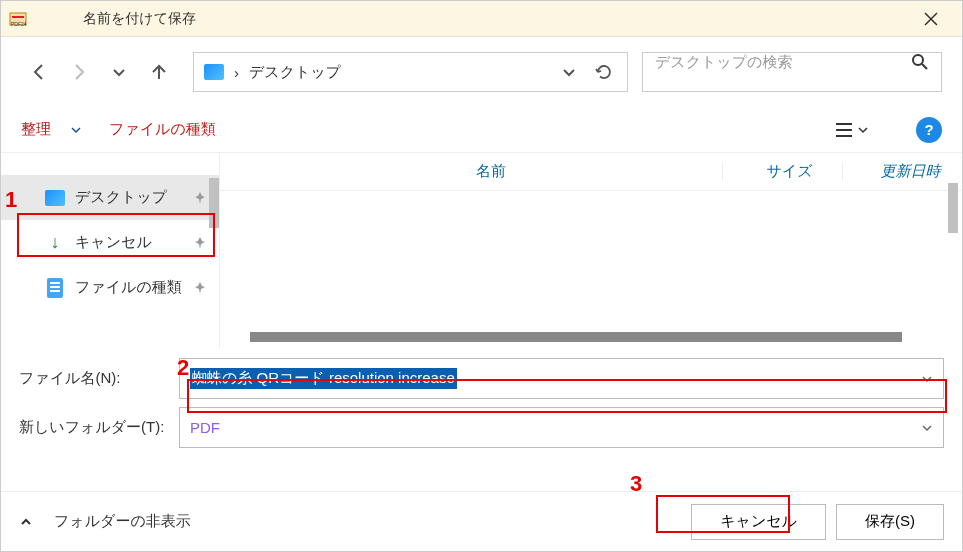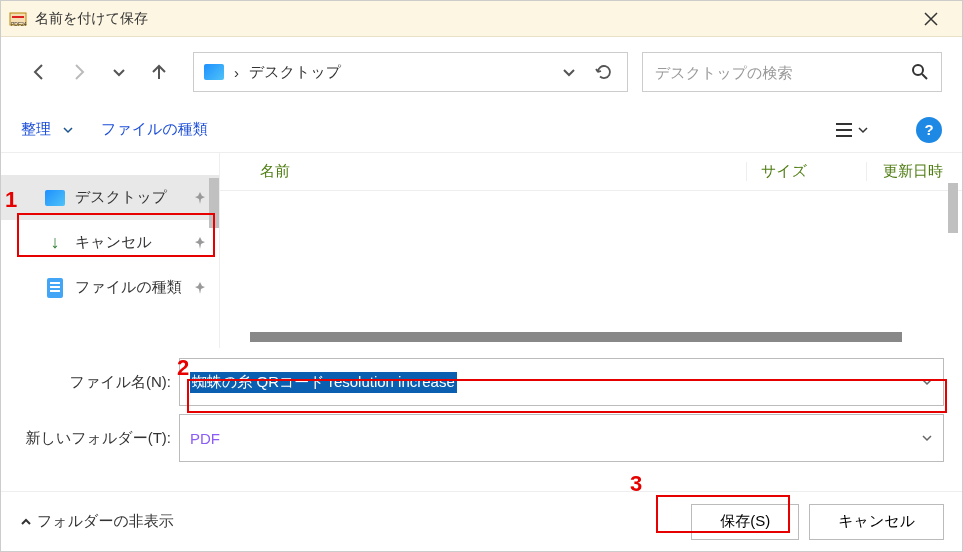--- a/index.html
+++ b/index.html
@@ -1,74 +1,74 @@
 <!DOCTYPE html>
 <html><head>
 <meta charset="utf-8">
 <style>
 * { margin: 0; padding: 0; box-sizing: border-box; font-family: "Yu Gothic UI", "Meiryo", sans-serif; }
 body { width: 963px; height: 552px; background: #fff; position: relative; border: 1px solid #ccc; overflow: hidden; }
 
 .titlebar { height: 36px; background: #fdf6e3; display: flex; align-items: center; padding: 0 8px; border-bottom: 1px solid #e8e0c8; }
 .titlebar .app-icon { width: 18px; height: 18px; margin-right: 8px; }
-.titlebar .title { font-size: 14px; color: #333; flex: 1; }
+.titlebar .title { font-size: 14px; color: #333; flex: 1; margin-left: 48px; }
 .titlebar .close { width: 46px; height: 36px; display: flex; align-items: center; justify-content: center; cursor: pointer; }
 
 .navbar { height: 70px; display: flex; align-items: center; padding: 0 20px; gap: 4px; }
 .nav-btn { width: 36px; height: 36px; display: flex; align-items: center; justify-content: center; cursor: pointer; color: #555; }
 .nav-btn.disabled { color: #bbb; }
 .addressbar { flex: 1; height: 40px; border: 1px solid #ccc; display: flex; align-items: center; padding: 0 10px; margin-left: 12px; gap: 10px; }
 .addressbar .folder-ico { width: 20px; height: 16px; background: linear-gradient(135deg, #1e90ff, #4fc3f7); border-radius: 2px; }
 .addressbar .crumb { font-size: 15px; color: #333; }
 .addressbar .spacer { flex: 1; }
 .addressbar .chev, .addressbar .refresh { cursor: pointer; color: #555; padding: 4px; }
-.searchbox { width: 300px; height: 40px; border: 1px solid #ccc; display: flex; align-items: center; padding: 0 12px; margin-left: 10px; gap: 14px; }
+.searchbox { width: 300px; height: 40px; border: 1px solid #ccc; display: flex; align-items: flex-start; padding: 0 12px; margin-left: 10px; gap: 14px; }
 .searchbox input { flex: 1; border: none; outline: none; font-size: 15px; color: #333; }
 .searchbox input::placeholder { color: #999; }
 .searchbox .sicon { color: #555; }
 
 .toolbar { height: 46px; display: flex; align-items: center; padding: 0 20px; gap: 28px; border-bottom: 1px solid #eee; }
-.toolbar .titem { font-size: 15px; color: #1d4ed8; cursor: pointer; display: flex; align-items: center; gap: 12px; text-align: center; }
+.toolbar .titem { font-size: 15px; color: #b91c1c; cursor: pointer; display: flex; align-items: center; gap: 20px; text-align: center; }
 .toolbar .tspacer { flex: 1; }
 .toolbar .view-btn { display: flex; align-items: center; gap: 4px; color: #333; cursor: pointer; padding: 4px 8px; }
 .toolbar .help-btn { width: 26px; height: 26px; border-radius: 50%; background: #1e88e5; color: #fff; display: flex; align-items: center; justify-content: center; font-size: 15px; font-weight: bold; cursor: pointer; margin-left: 12px; }
 
 .main { display: flex; height: 195px; }
 .sidebar { width: 218px; position: relative; padding-top: 22px; }
 .side-item { height: 45px; display: flex; align-items: center; padding: 0 14px 0 44px; font-size: 15px; color: #333; cursor: pointer; position: relative; }
 .side-item.selected { background: #e8e8e8; }
 .side-item .sico { width: 20px; height: 16px; margin-right: 10px; display: flex; align-items: center; justify-content: center; }
 .side-item .pin { position: absolute; right: 12px; color: #888; }
 .side-item .folder-blue { width: 20px; height: 16px; background: linear-gradient(135deg, #1e90ff, #4fc3f7); border-radius: 2px; }
 .side-item .dl-arrow { color: #2e7d32; font-size: 18px; font-weight: bold; }
 .side-item .doc-ico { width: 16px; height: 20px; background: #42a5f5; border-radius: 2px; position: relative; }
 .side-item .doc-ico::after { content: ""; position: absolute; left: 3px; top: 4px; right: 3px; height: 2px; background: #fff; box-shadow: 0 4px 0 #fff, 0 8px 0 #fff; }
 .side-scroll { position: absolute; right: 0; top: 25px; width: 10px; height: 50px; background: #c0c0c0; }
 
 .filepane { flex: 1; position: relative; border-left: 1px solid #eee; }
-.filehead { height: 38px; display: flex; align-items: center; font-size: 15px; color: #4d7c0f; border-bottom: 1px solid #eee; padding-left: 40px; }
+.filehead { height: 38px; display: flex; align-items: center; font-size: 15px; color: #0369a1; border-bottom: 1px solid #eee; padding-left: 40px; text-align: center; }
 .filehead .col-name { flex: 1; }
 .filehead .col-size { width: 120px; border-left: 1px solid #eee; padding-left: 14px; }
-.filehead .col-date { width: 96px; border-left: 1px solid #eee; padding-left: 16px; }
+.filehead .col-date { width: 120px; border-left: 1px solid #eee; padding-left: 16px; font-style: italic; }
 .file-scroll-h { position: absolute; bottom: 6px; left: 30px; right: 60px; height: 10px; background: #888; }
 .file-scroll-v { position: absolute; right: 4px; top: 30px; width: 10px; height: 50px; background: #c0c0c0; }
 
 .annot { position: absolute; font-size: 22px; font-weight: bold; color: #e60000; z-index: 10; }
 .annot-box { position: absolute; border: 2px solid #e60000; pointer-events: none; z-index: 9; }
 
 .form-area { padding: 10px 18px 6px 18px; }
 .form-row { display: flex; align-items: center; margin-bottom: 8px; }
-.form-row label { width: 160px; text-align: right; font-size: 15px; color: #333; padding-right: 8px; }
-.form-row .field { flex: 1; height: 48px; border: 1px solid #bbb; display: flex; align-items: center; padding: 0 10px; position: relative; }
+.form-row label { width: 160px; text-align: left; font-size: 15px; color: #333; padding-right: 8px; }
+.form-row .field { flex: 1; height: 41px; border: 1px solid #bbb; display: flex; align-items: center; padding: 0 10px; position: relative; }
 .form-row .field .selected-text { background: #0a5fb0; color: #fff; padding: 1px 2px; font-size: 15px; }
 .form-row .field .plain { font-size: 15px; color: #8b5cf6; }
 .form-row .field .dd { position: absolute; right: 10px; color: #666; }
 
 .footer { position: absolute; bottom: 0; left: 0; right: 0; height: 60px; border-top: 1px solid #eee; display: flex; align-items: center; padding: 0 18px; }
-.footer .hide-folders { display: flex; align-items: center; gap: 4px; font-size: 15px; color: #333; cursor: pointer; }
+.footer .hide-folders { display: flex; align-items: center; gap: 21px; font-size: 15px; color: #333; cursor: pointer; }
 .footer .fspacer { flex: 1; }
 .footer button { height: 36px; padding: 0 28px; font-size: 15px; border: 1px solid #bbb; background: #fff; cursor: pointer; margin-left: 10px; }
 
 svg { display: block; }
 </style>
 </head>
 <body>
 
 <div class="titlebar">
   <span class="app-icon">
@@ -233,22 +233,22 @@
 </div>
 
 <div class="footer">
   <div class="hide-folders">
     <svg width="14" height="14" viewBox="0 0 14 14">
         <path d="M3 9 L7 5 L11 9" stroke="#333" stroke-width="2" fill="none"></path>
       </svg>
     <span>フォルダーの非表示</span>
   </div>
   <div class="fspacer"></div>
+  <button>キャンセル</button>
   <button>保存(S)</button>
-  <button>キャンセル</button>
 </div>
 
 <div class="annot" style="left:4px; top:186px;">1</div>
 <div class="annot-box" style="left:16px; top:212px; width:198px; height:44px;"></div>
 
 <div class="annot" style="left:176px; top:354px;">2</div>
 <div class="annot-box" style="left:186px; top:378px; width:760px; height:34px;"></div>
 
 <div class="annot" style="left:629px; top:470px;">3</div>
 <div class="annot-box" style="left:655px; top:494px; width:134px; height:38px;"></div>

